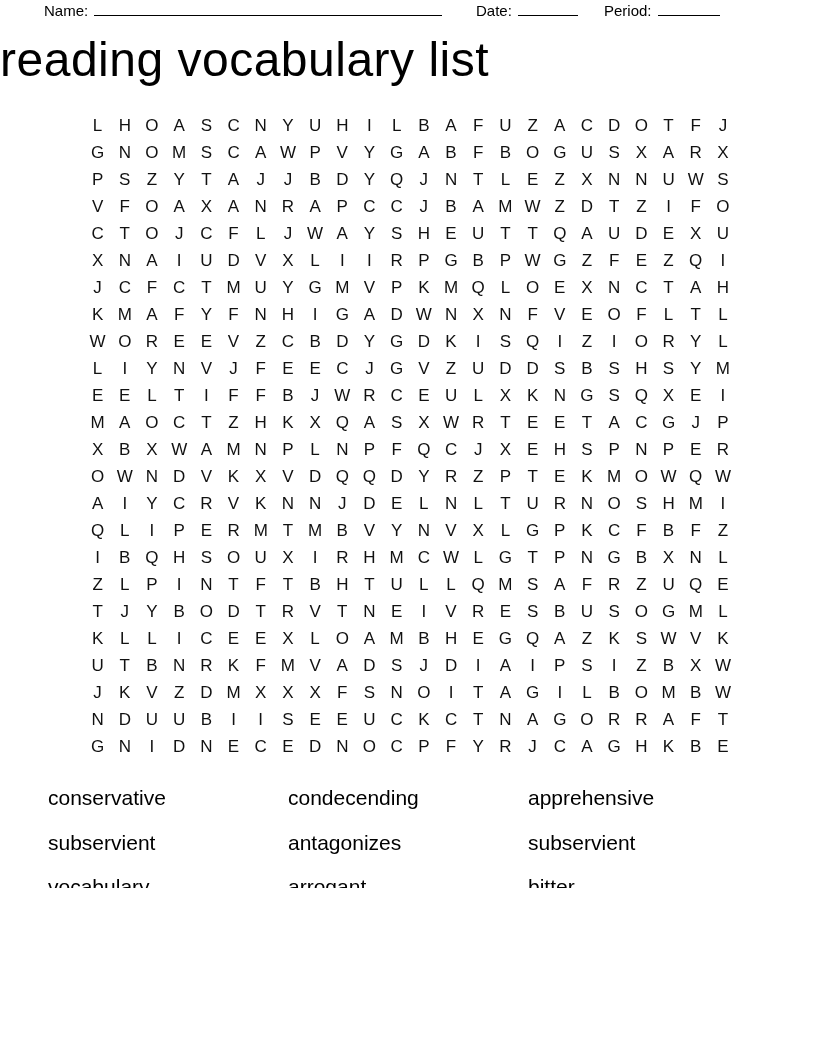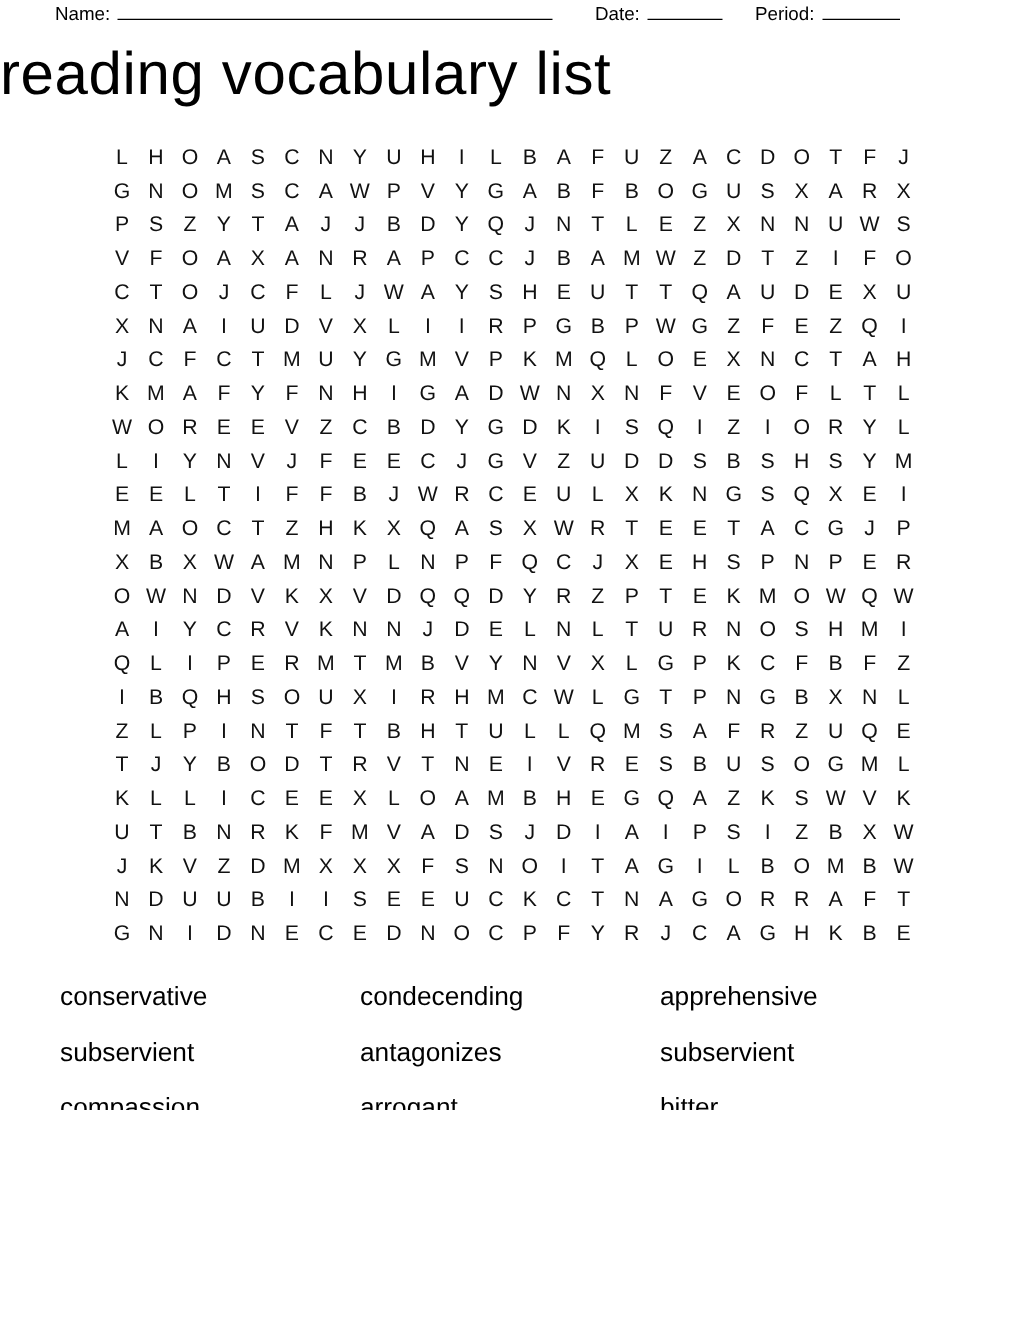--- a/index.html
+++ b/index.html
@@ -645,19 +645,19 @@
       <span class="cell">E</span>
     </div>
 
   <div class="words">
       <div class="word">conservative</div>
       <div class="word">condecending</div>
       <div class="word">apprehensive</div>
       <div class="word">subservient</div>
       <div class="word">antagonizes</div>
       <div class="word">subservient</div>
-      <div class="word">compassion</div>
+      <div class="word">vocabulary</div>
       <div class="word">arrogant</div>
       <div class="word">bitter</div>
       <div class="word">appeal</div>
     </div>
 
 </div>
 
 </body></html>

